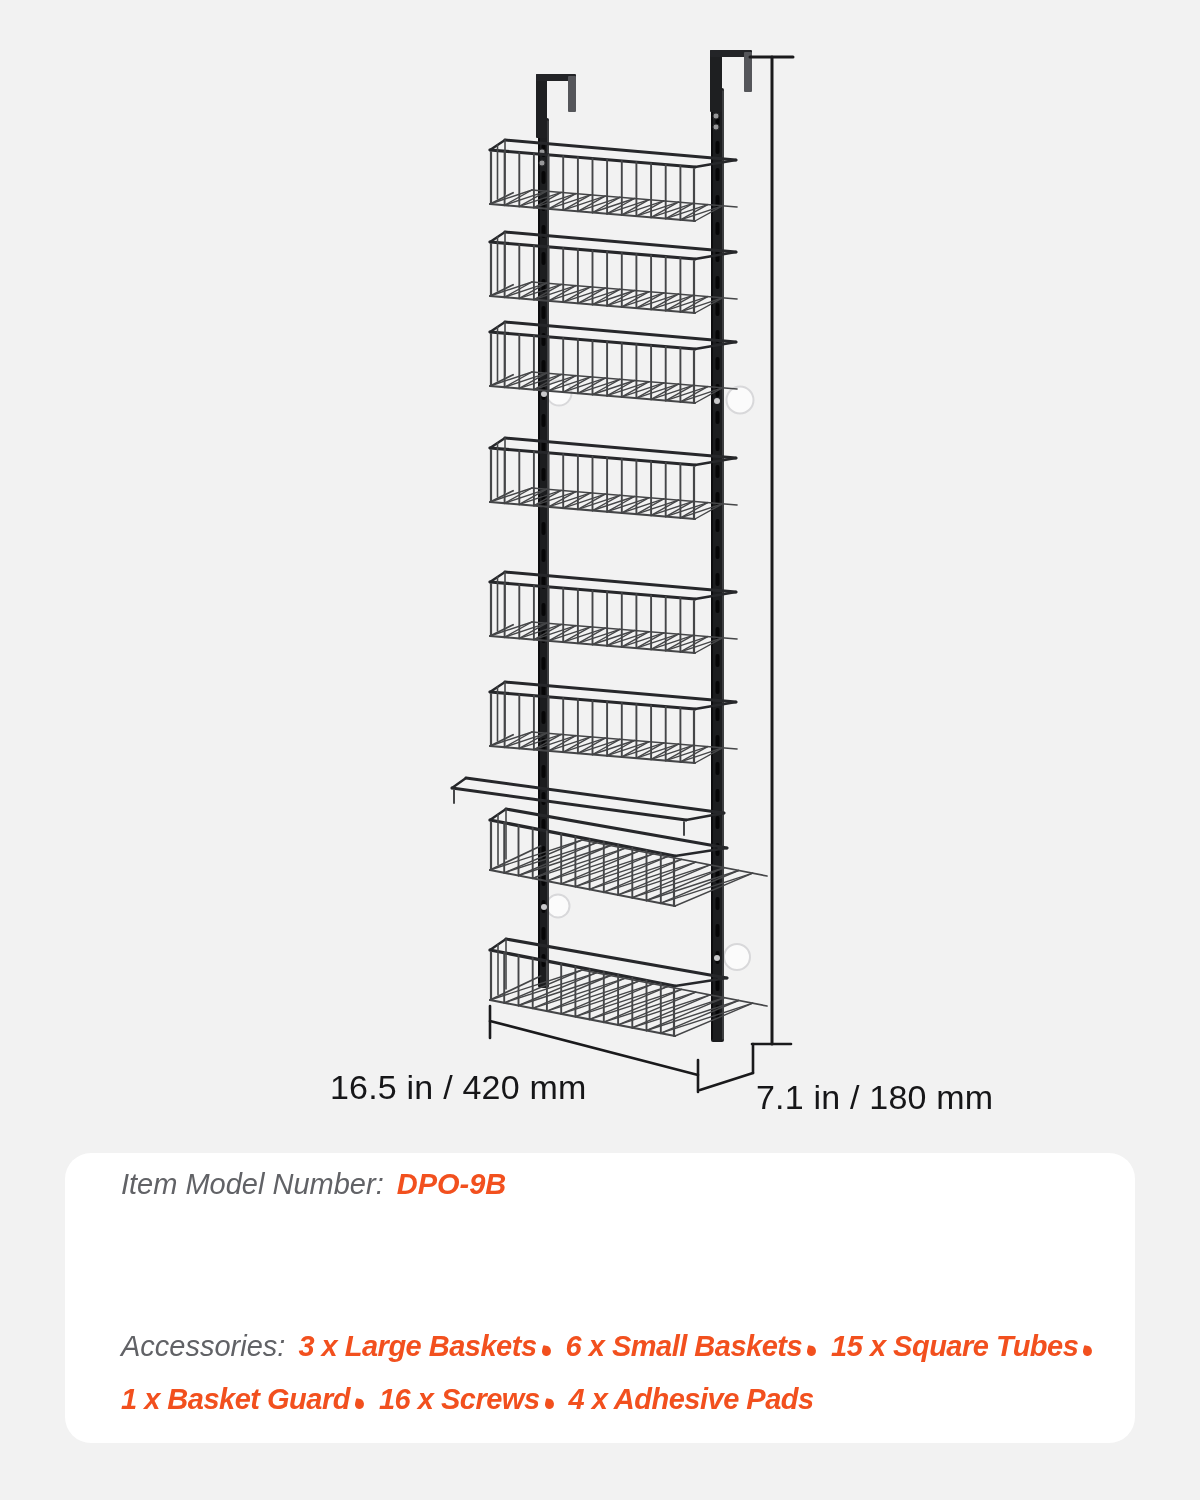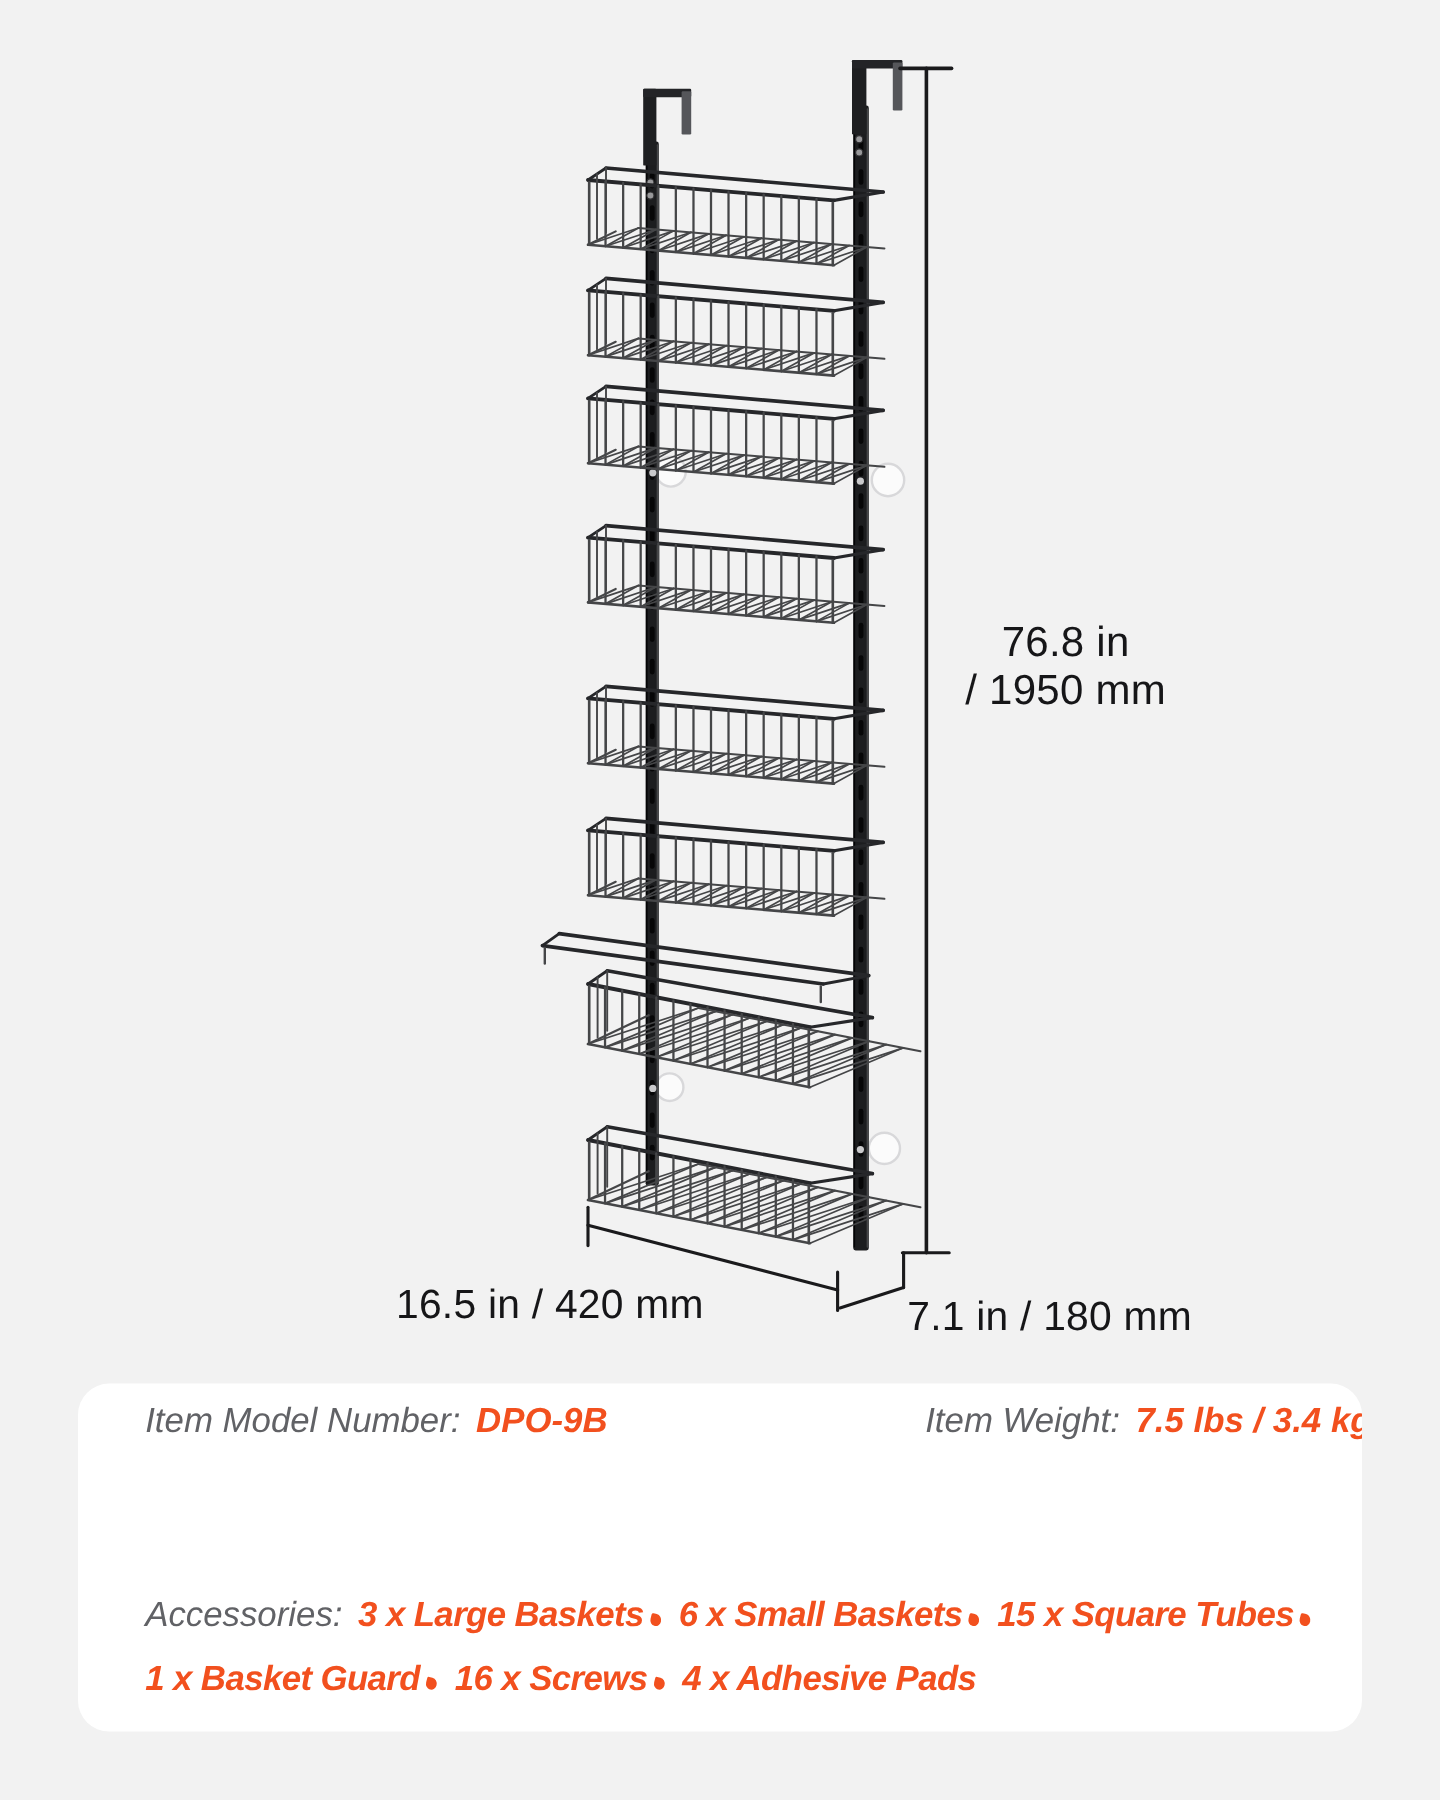--- a/index.html
+++ b/index.html
@@ -569,34 +569,27 @@
       <line x1="772.0" y1="57.0" x2="772.0" y2="1044.0" stroke="#1a1a1c" stroke-width="3" stroke-linecap="round"></line>
       <line x1="750.0" y1="57.0" x2="793.0" y2="57.0" stroke="#1a1a1c" stroke-width="3" stroke-linecap="round"></line>
       <line x1="752.0" y1="1044.0" x2="791.0" y2="1044.0" stroke="#1a1a1c" stroke-width="2.6" stroke-linecap="round"></line>
       <line x1="753.0" y1="1044.0" x2="753.0" y2="1073.0" stroke="#1a1a1c" stroke-width="2.6" stroke-linecap="round"></line>
       <line x1="753.0" y1="1073.0" x2="700.0" y2="1090.0" stroke="#1a1a1c" stroke-width="2.6" stroke-linecap="round"></line>
       <line x1="698.0" y1="1060.0" x2="698.0" y2="1092.0" stroke="#1a1a1c" stroke-width="2.6" stroke-linecap="round"></line>
       <line x1="698.0" y1="1075.0" x2="490.0" y2="1021.0" stroke="#1a1a1c" stroke-width="2.6" stroke-linecap="round"></line>
       <line x1="490.0" y1="1006.0" x2="490.0" y2="1038.0" stroke="#1a1a1c" stroke-width="2.6" stroke-linecap="round"></line>
     </svg>
 
-  <div class="dim dim-h">
-    <div>76.8 in</div>
-    <div>/ 1950 mm</div>
-  </div>
   <div class="dim dim-w">16.5 in / 420 mm</div>
   <div class="dim dim-d">7.1 in / 180 mm</div>
 </div>
 
 <div class="panel">
   <div class="row r1">
     <span class="lbl">Item Model Number:</span><span class="val">DPO-9B</span>
-    <span class="pair2">
-      <span class="lbl">Item Weight:</span><span class="val">7.5 lbs / 3.4 kg</span>
-    </span>
   </div>
   <div class="row r4 tight">
     <span class="lbl">Accessories:</span><span id="acc-line1"><span class="acc-item acc-first">3 x Large Baskets</span><span class="acc-sep"></span><span class="acc-item">6 x Small Baskets</span><span class="acc-sep"></span><span class="acc-item">15 x Square Tubes</span><span class="acc-sep"></span></span>
   </div>
   <div class="row r5 tight">
     <span id="acc-line2"><span class="acc-item">1 x Basket Guard</span><span class="acc-sep"></span><span class="acc-item">16 x Screws</span><span class="acc-sep"></span><span class="acc-item">4 x Adhesive Pads</span></span>
   </div>
 </div>
 
 </body></html>

